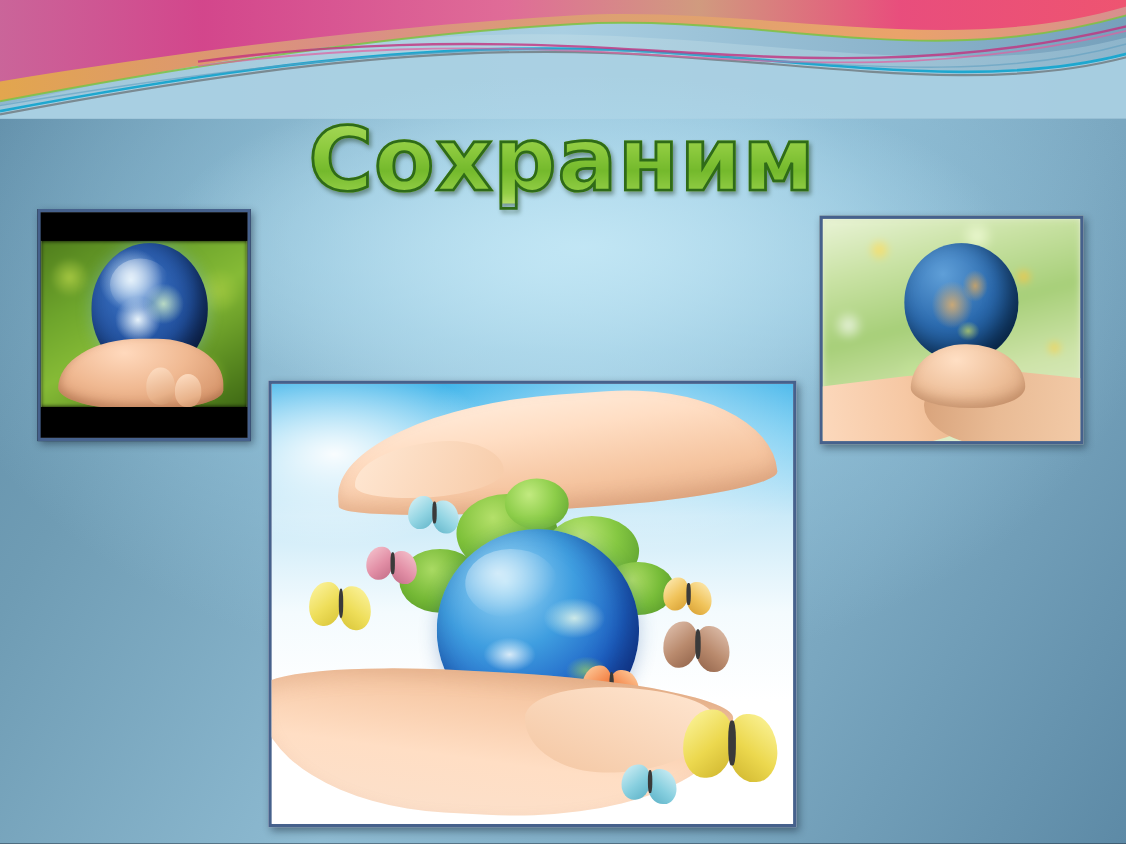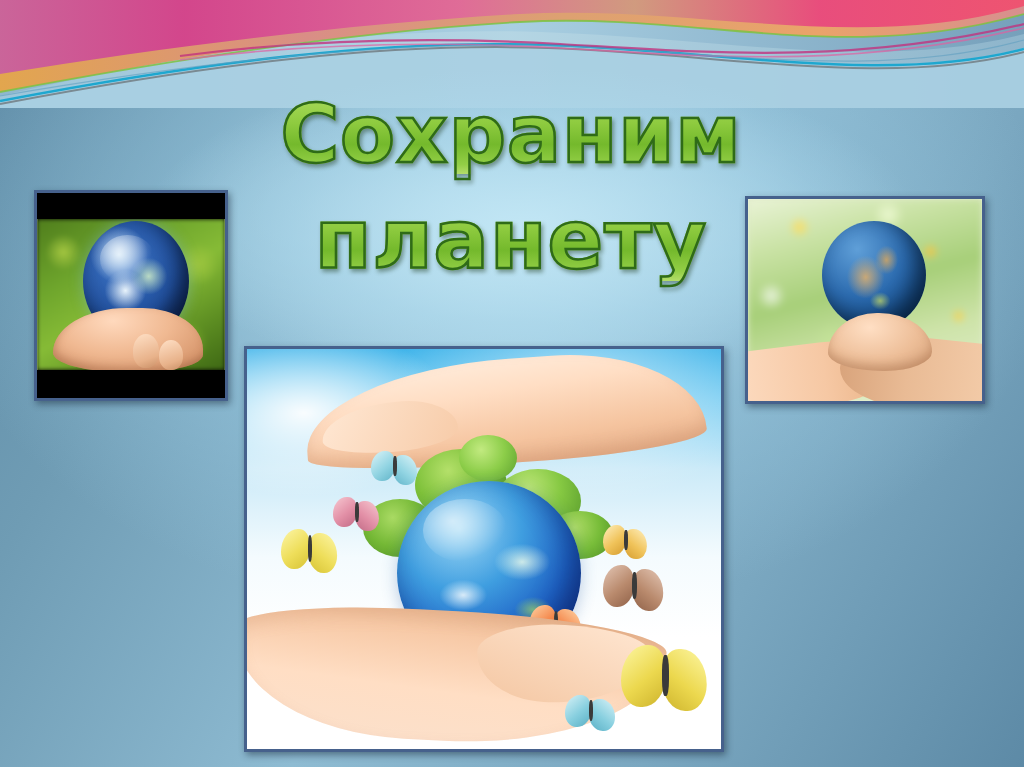--- a/index.html
+++ b/index.html
@@ -35,21 +35,21 @@
     font-size:80px;
     line-height:.98;
     letter-spacing:1px;
     color:#7ac13a;
     background:linear-gradient(180deg,#a8d95a 0%,#8ecb3f 35%,#74b92c 62%,#93cf46 88%,#b4dd6a 100%);
     -webkit-background-clip:text;background-clip:text;
     -webkit-text-fill-color:transparent;
     -webkit-text-stroke:2.5px #2f6b18;
     paint-order:stroke fill;
     filter:drop-shadow(2px 3px 2px rgba(30,60,30,.45));
-    margin:0;
+    margin:11px;
   }
   .title-line.l2{font-size:82px;margin-top:26px;}
 
   
   .pic{
     position:absolute;overflow:hidden;z-index:8;
     border:3px solid #46618c;
     box-shadow:0 0 0 1px rgba(255,255,255,.35) inset, 2px 3px 7px rgba(10,25,40,.45);
     background:#000;
   }
@@ -278,21 +278,20 @@
       <path d="M180,56 C300,40 420,36 560,44 C700,52 850,66 1024,24" stroke="#c2327e" stroke-width="2.2" fill="none" opacity=".8"></path>
       <path d="M180,60 C300,44 420,40 560,48 C700,56 850,70 1024,28" stroke="#e05fa0" stroke-width="1.6" fill="none" opacity=".7"></path>
       <path d="M0,96 C210,60 400,40 560,46 C720,52 880,80 1024,40" stroke="#5f9ec0" stroke-width="1.2" fill="none" opacity=".6"></path>
     </svg>
   </div>
 
   <div class="title-glow"></div>
 
   <div class="title-wrap">
     <div class="title-line">Сохраним</div>
-    <div class="title-line l2">планету</div>
   </div>
 
   <div class="pic" id="pic-left">
     <div class="inner">
       <div class="leafbg"></div>
       <div class="globe-blue"></div>
       <div class="hand"></div>
       <div class="finger f1"></div>
       <div class="finger f2"></div>
       <div class="lb top"></div>

